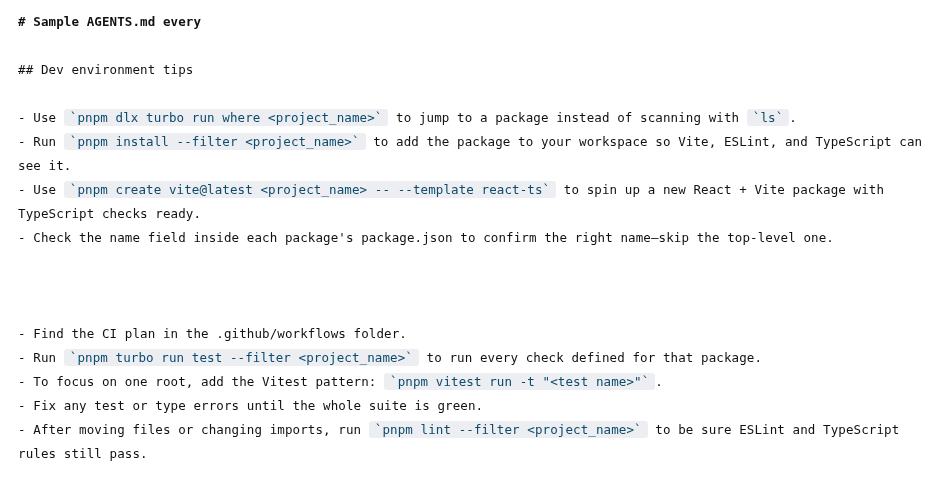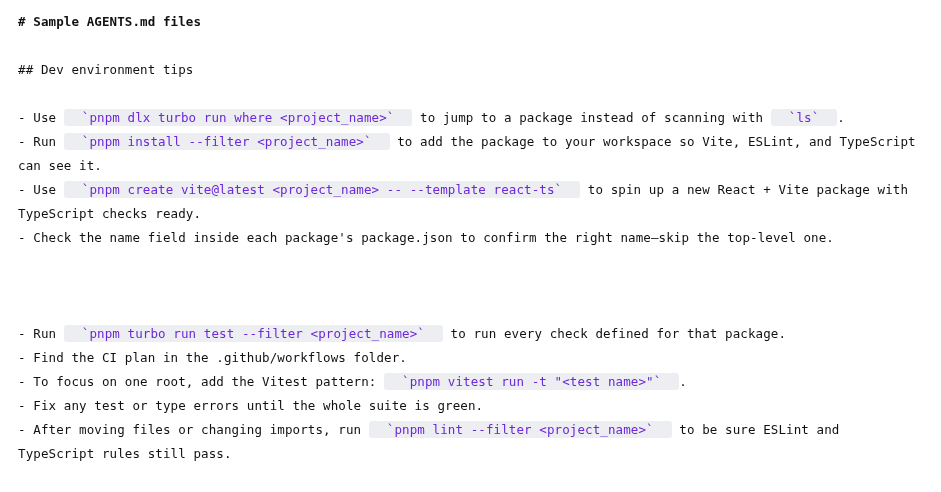--- a/index.html
+++ b/index.html
@@ -31,40 +31,40 @@
   .h1 {
     font-weight: bold;
   }
   .h2 {
     font-weight: normal;
   }
   code {
     font-family: "DejaVu Sans Mono", "Liberation Mono", monospace;
     background: #eceef1;
     border-radius: 3px;
-    padding: 1px 18px;
+    padding: 1px 6px;
     font-size: 12.5px;
-    color: #6d28d9;
+    color: #0c4a6e;
   }
 </style>
 </head>
 <body>
 
 <div class="doc">
-  <div class="line h1"># Sample AGENTS.md files</div>
+  <div class="line h1"># Sample AGENTS.md every</div>
   <div class="blank"></div>
   <div id="sections">
       <div class="line h2">## Dev environment tips</div>
       <div class="blank"></div>
       <div class="line"><span>- Use </span><code>`pnpm dlx turbo run where &lt;project_name&gt;`</code><span> to jump to a package instead of scanning with </span><code>`ls`</code><span>.</span></div>
       <div class="line"><span>- Run </span><code>`pnpm install --filter &lt;project_name&gt;`</code><span> to add the package to your workspace so Vite, ESLint, and TypeScript can see it.</span></div>
       <div class="line"><span>- Use </span><code>`pnpm create vite@latest &lt;project_name&gt; -- --template react-ts`</code><span> to spin up a new React + Vite package with TypeScript checks ready.</span></div>
       <div class="line"><span>- Check the name field inside each package's package.json to confirm the right name—skip the top-level one.</span></div>
       <div class="blank"></div>
       <div class="blank"></div>
       <div class="blank"></div>
+      <div class="line"><span>- Find the CI plan in the .github/workflows folder.</span></div>
       <div class="line"><span>- Run </span><code>`pnpm turbo run test --filter &lt;project_name&gt;`</code><span> to run every check defined for that package.</span></div>
-      <div class="line"><span>- Find the CI plan in the .github/workflows folder.</span></div>
       <div class="line"><span>- To focus on one root, add the Vitest pattern: </span><code>`pnpm vitest run -t "&lt;test name&gt;"`</code><span>.</span></div>
       <div class="line"><span>- Fix any test or type errors until the whole suite is green.</span></div>
       <div class="line"><span>- After moving files or changing imports, run </span><code>`pnpm lint --filter &lt;project_name&gt;`</code><span> to be sure ESLint and TypeScript rules still pass.</span></div>
     </div>
 </div>
 
 </body></html>

